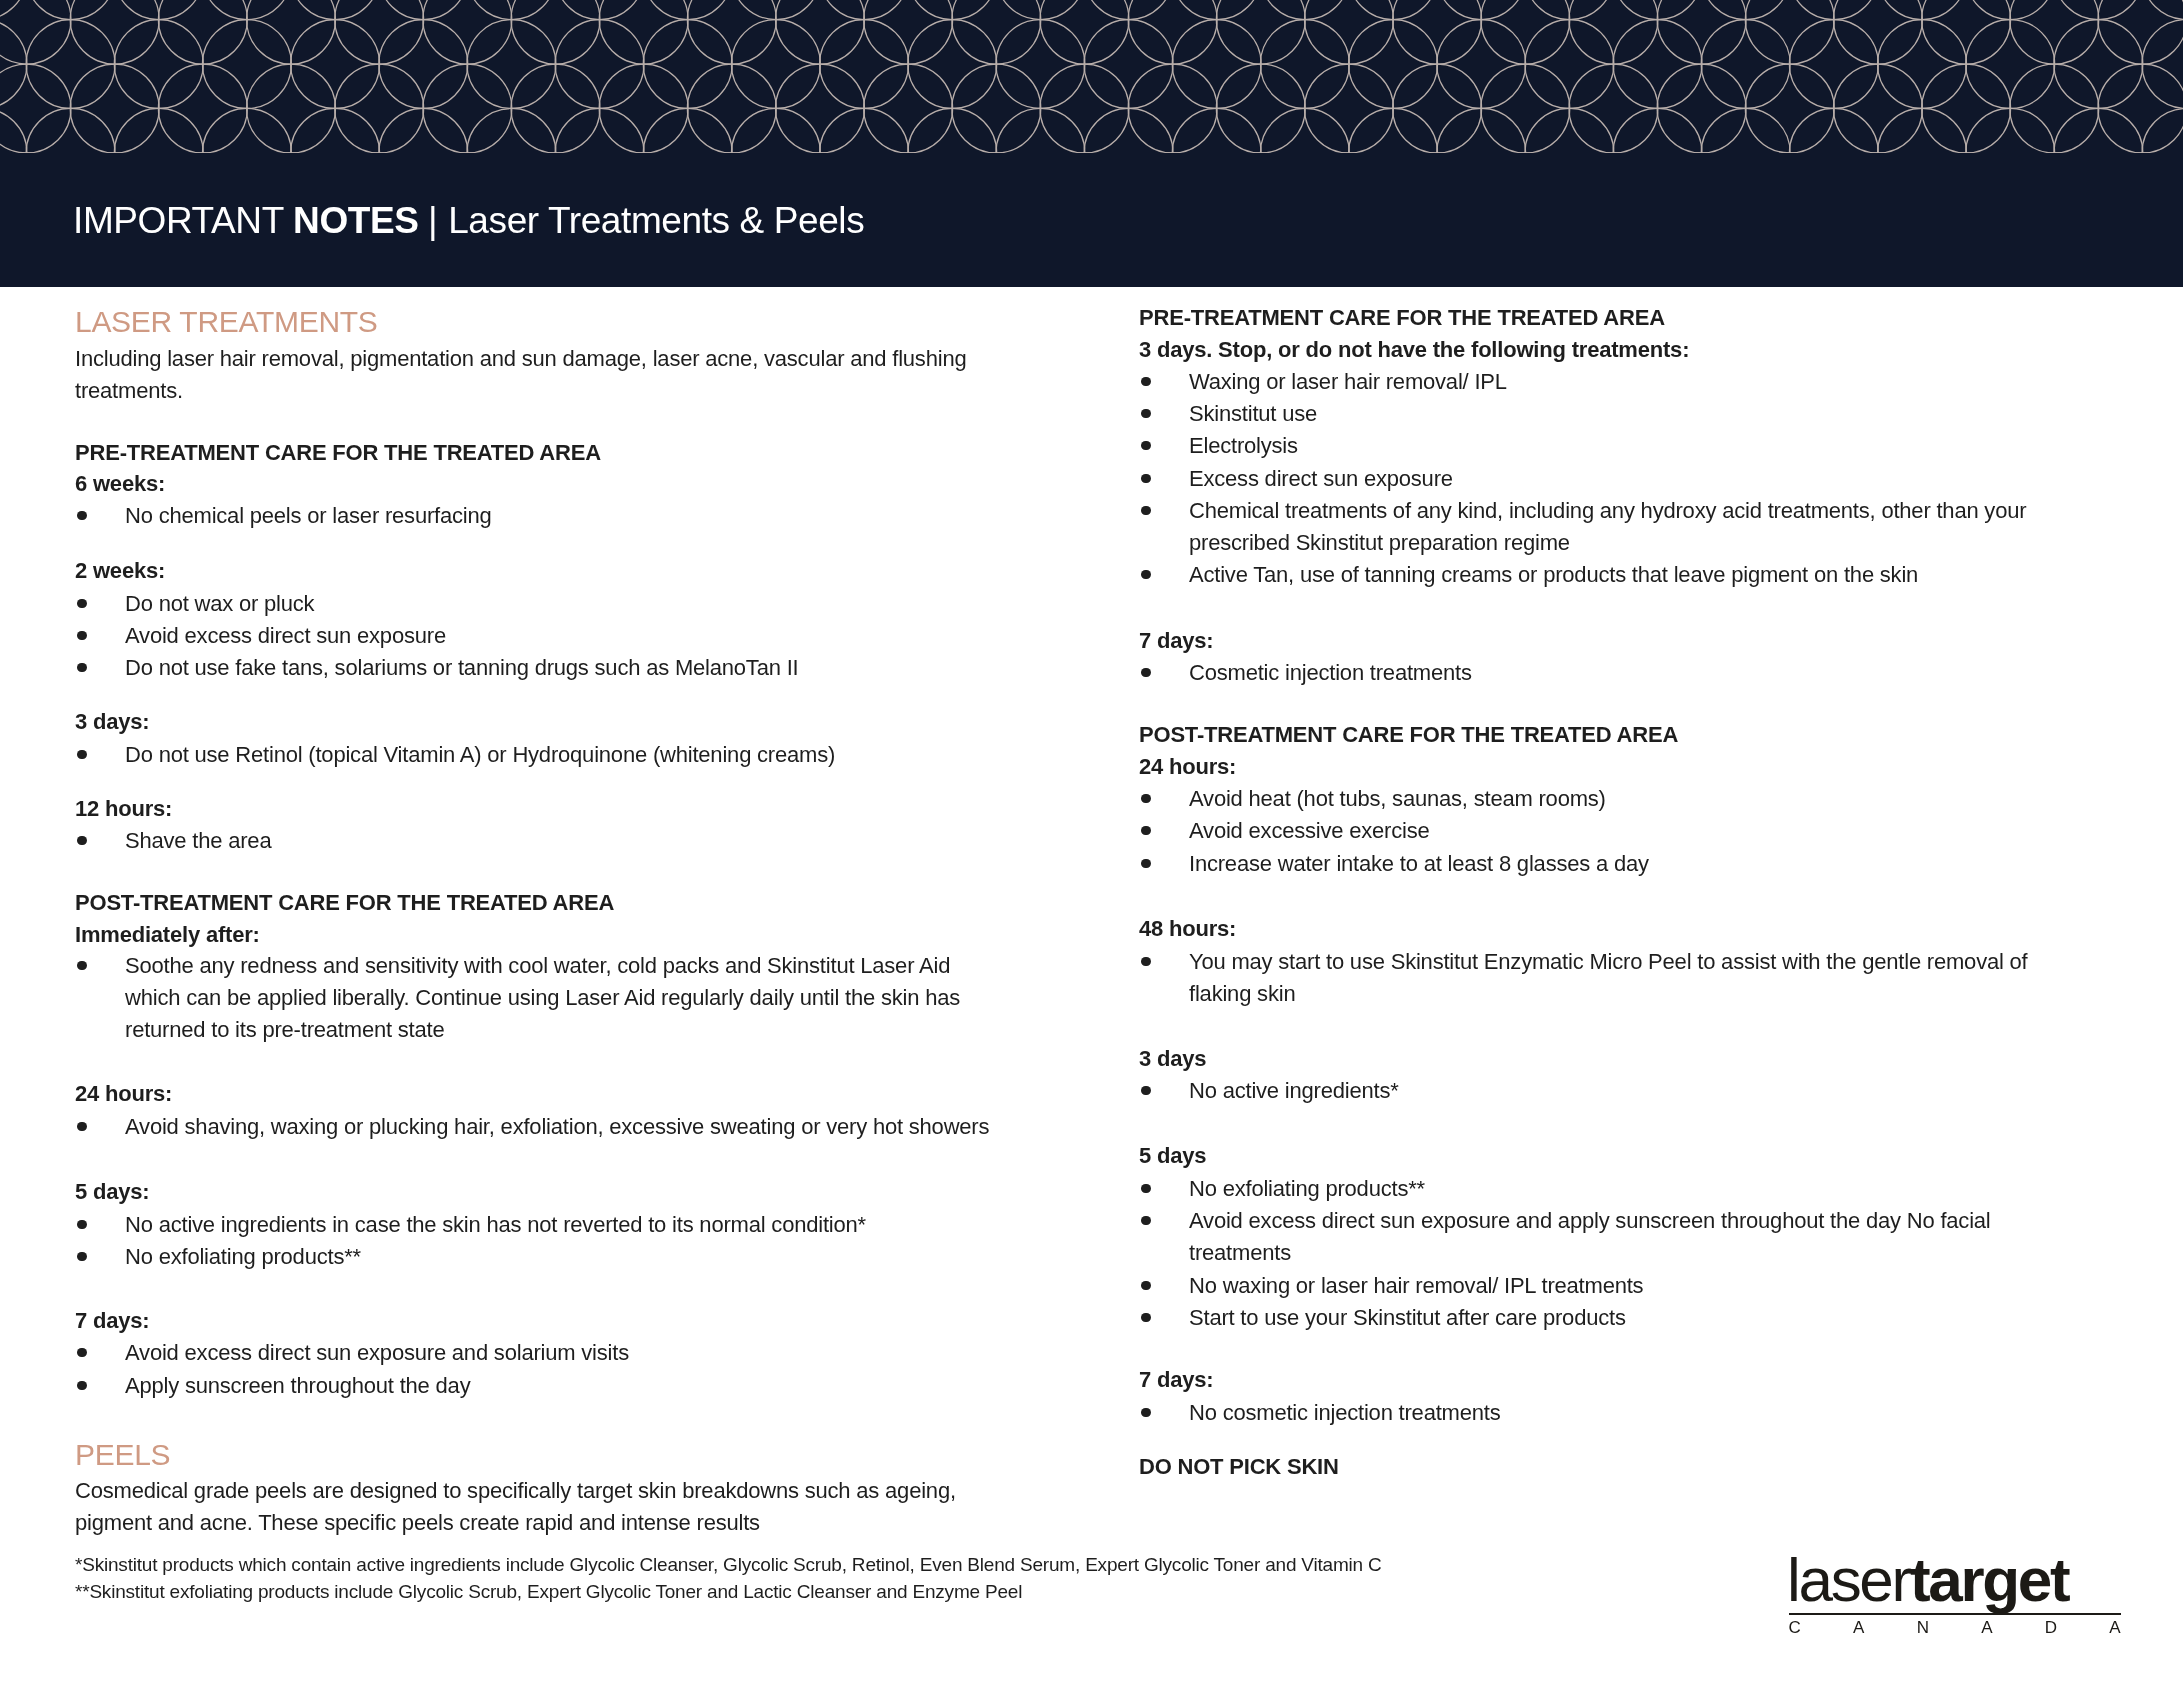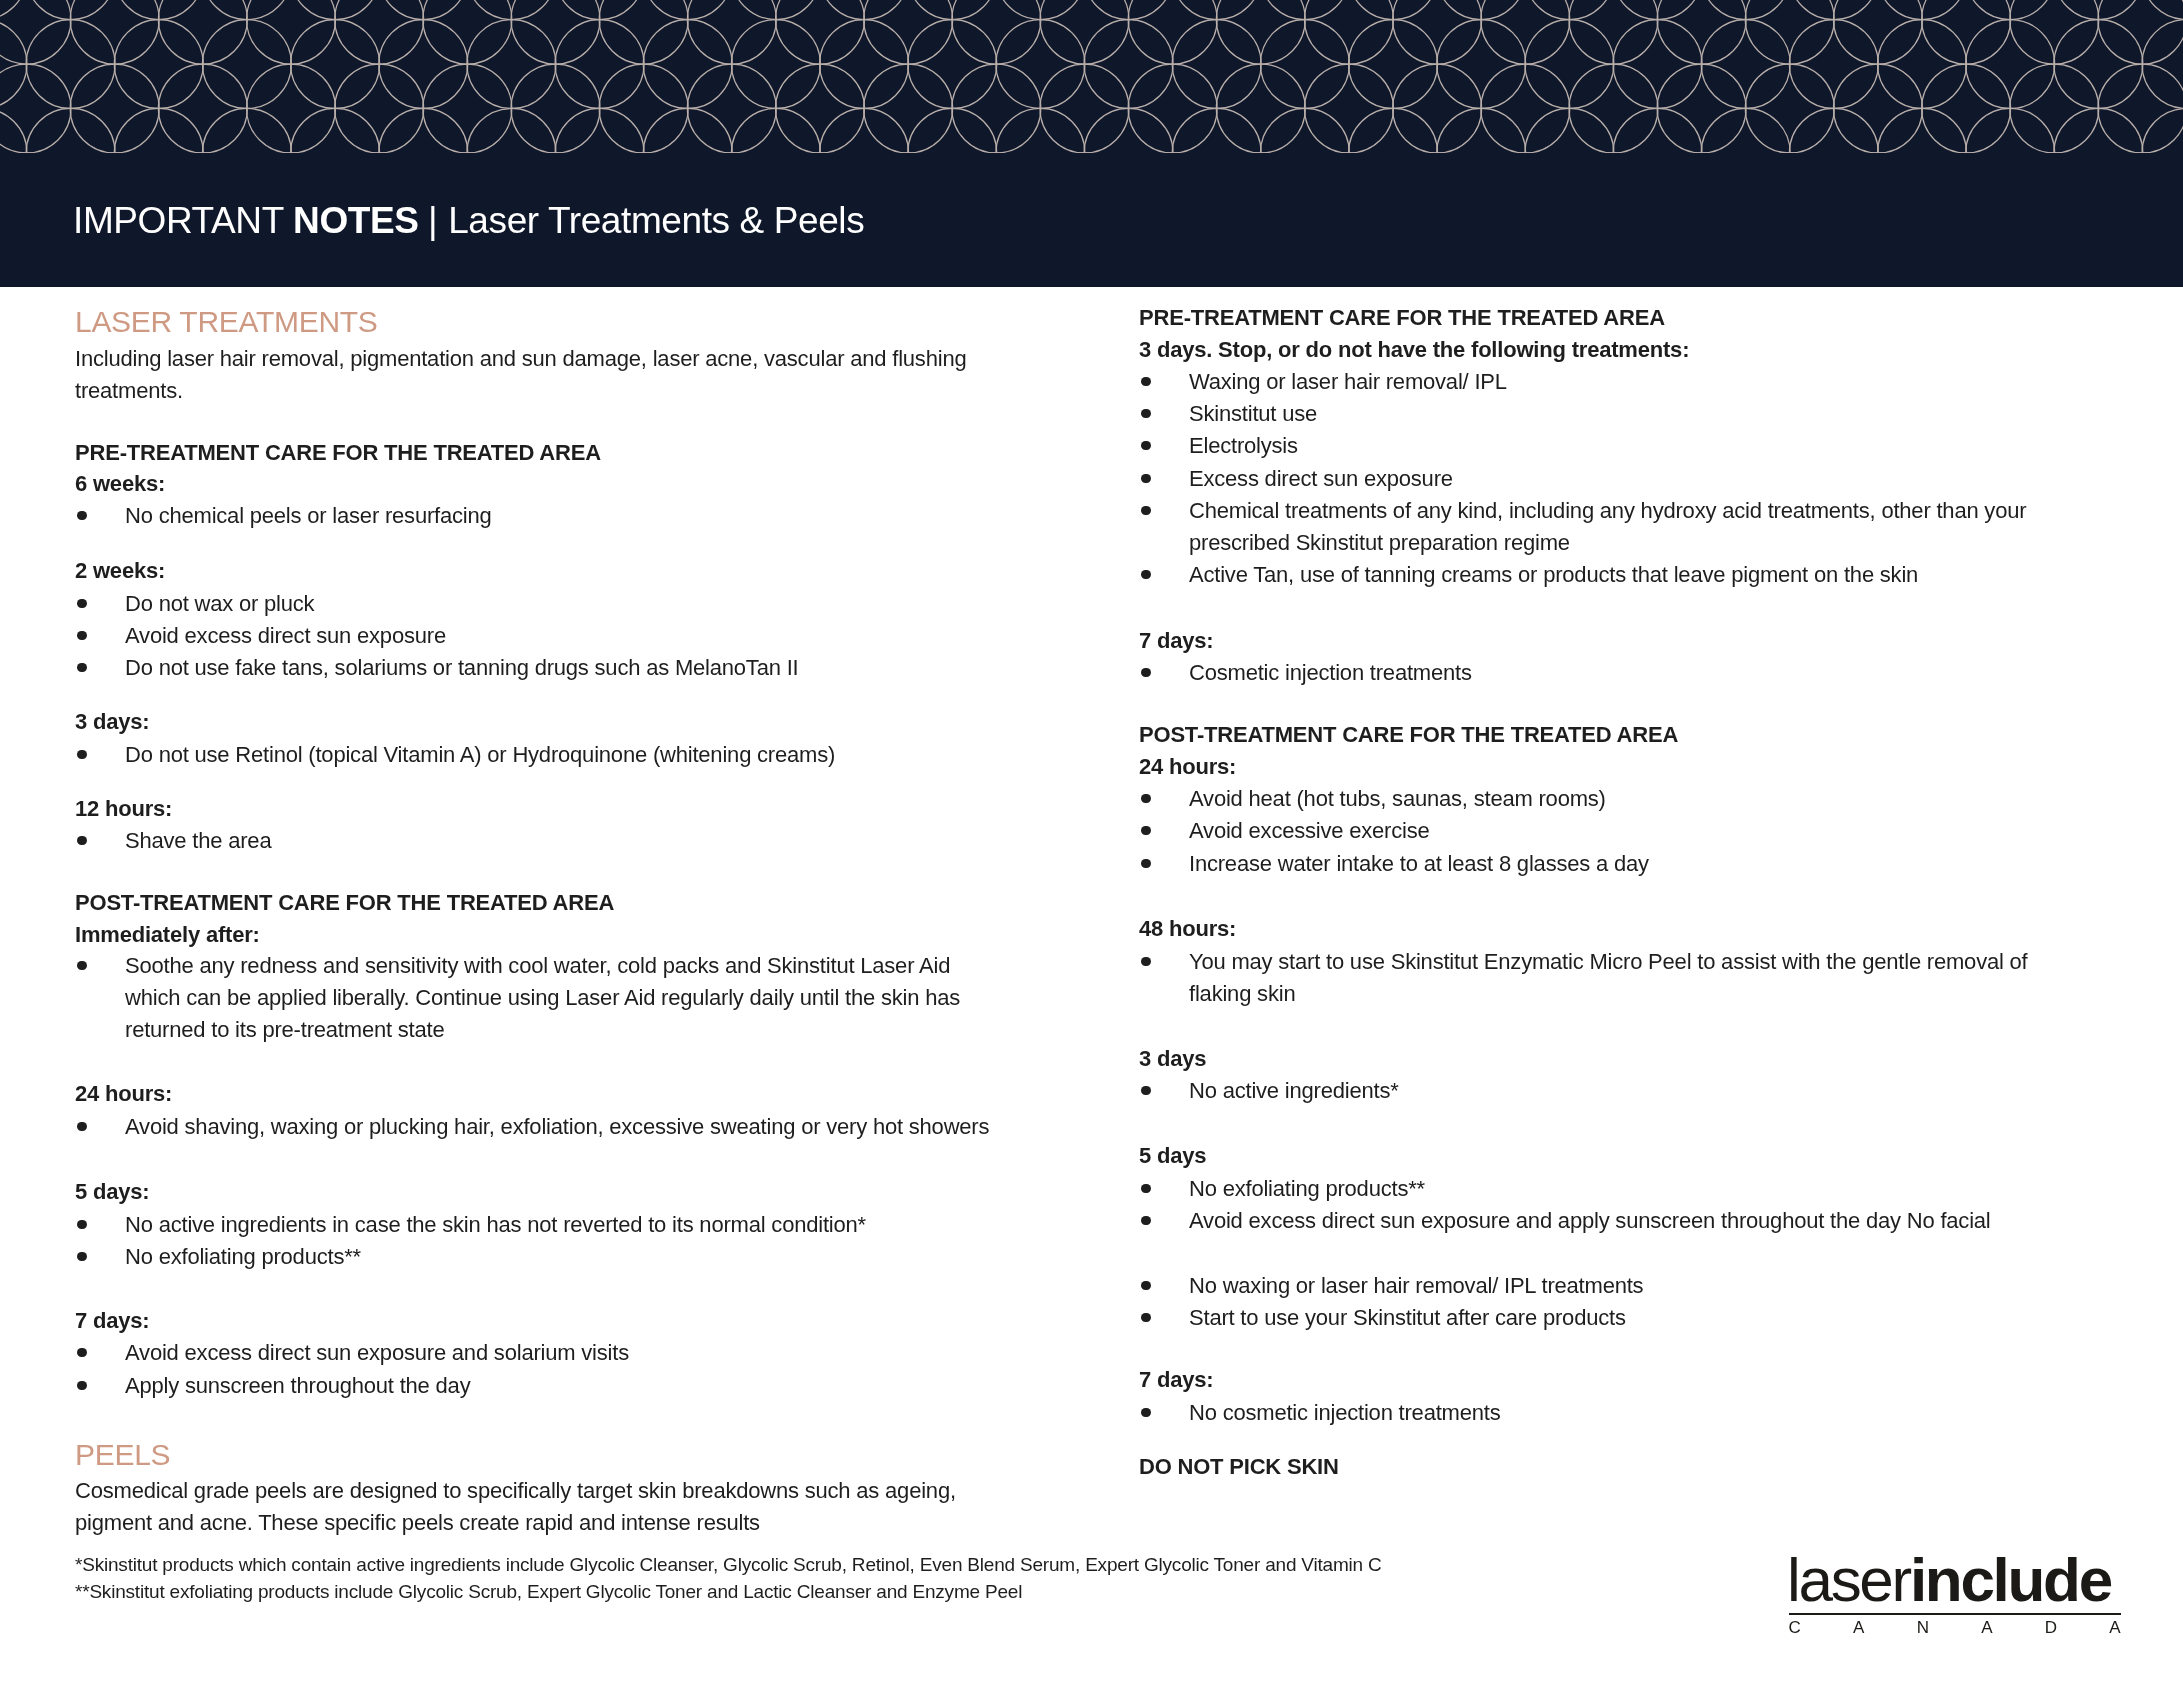--- a/index.html
+++ b/index.html
@@ -368,20 +368,21 @@
     </div>
 
   <div class="t b" style="top:1140px">5 days</div>
   <div class="li" style="top:1173px">
       <span class="bullet"></span>
       <span class="txt">No exfoliating products**</span>
     </div>
   <div class="li" style="top:1205px">
       <span class="bullet"></span>
     <span class="txt">Avoid excess direct sun exposure and apply sunscreen throughout the day No facial</span>
+    <span class="txt">treatments</span>
   </div>
   <div class="li" style="top:1270px">
       <span class="bullet"></span>
       <span class="txt">No waxing or laser hair removal/ IPL treatments</span>
     </div>
   <div class="li" style="top:1302px">
       <span class="bullet"></span>
       <span class="txt">Start to use your Skinstitut after care products</span>
     </div>
 
@@ -391,21 +392,21 @@
       <span class="txt">No cosmetic injection treatments</span>
     </div>
 
   <div class="t b" style="top:1451px">DO NOT PICK SKIN</div>
 </div>
 
 <div class="foot" style="top:1552px">*Skinstitut products which contain active ingredients include Glycolic Cleanser, Glycolic Scrub, Retinol, Even Blend Serum, Expert Glycolic Toner and Vitamin C</div>
 <div class="foot" style="top:1579px">**Skinstitut exfoliating products include Glycolic Scrub, Expert Glycolic Toner and Lactic Cleanser and Enzyme Peel</div>
 
 <div class="logo">
-  <div class="word"><span class="light">laser</span><span class="heavy">include</span></div>
+  <div class="word"><span class="light">laser</span><span class="heavy">target</span></div>
   <div class="rule"></div>
   <div class="country">
     <span>C</span>
     <span>A</span>
     <span>N</span>
     <span>A</span>
     <span>D</span>
     <span>A</span>
   </div>
 </div>

